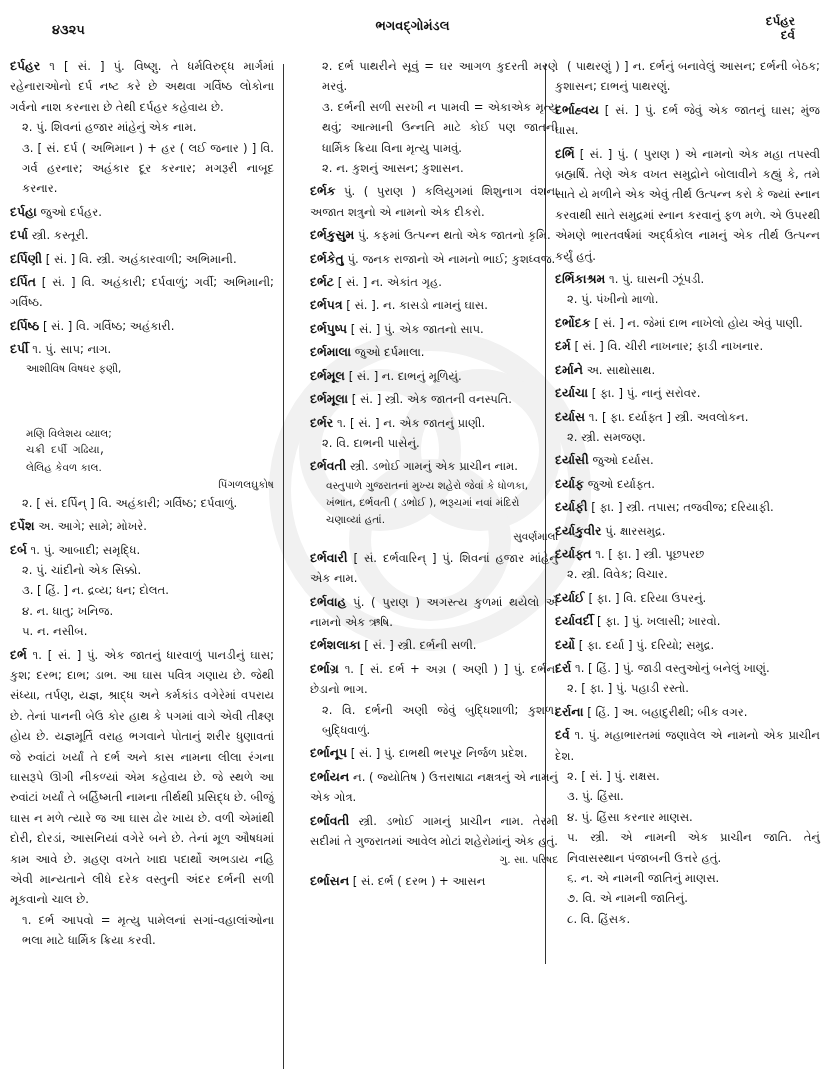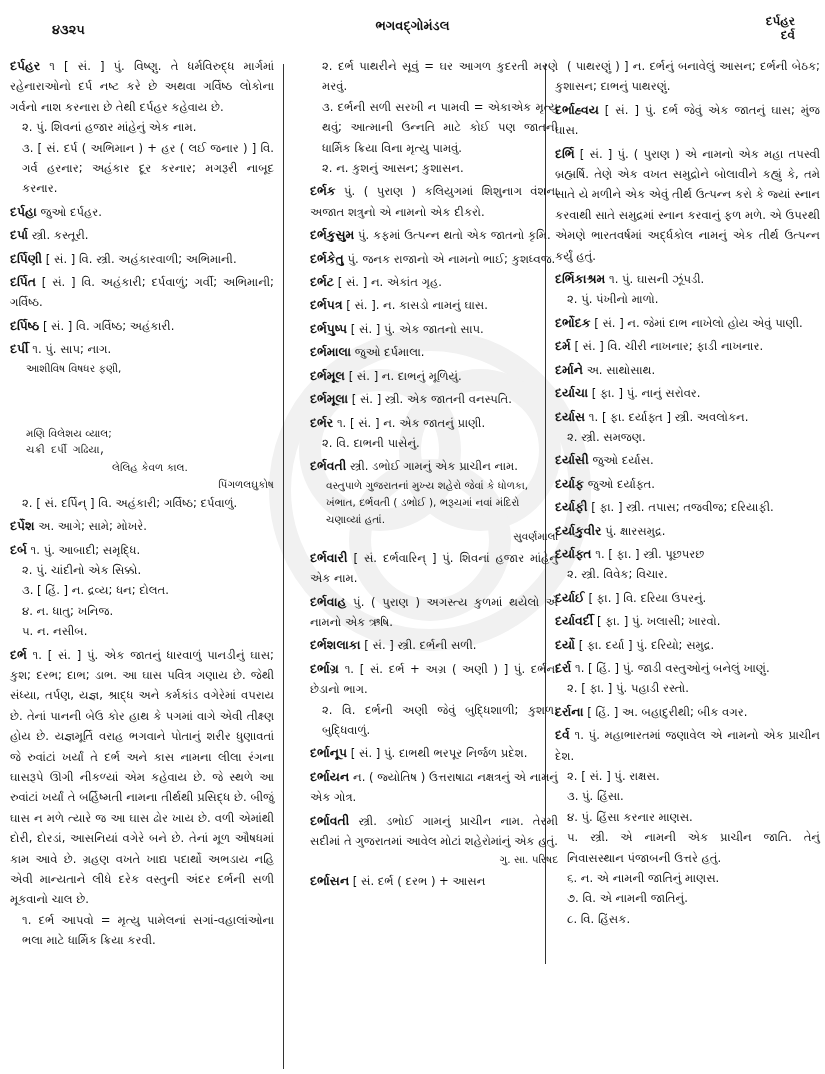--- a/index.html
+++ b/index.html
@@ -53,21 +53,21 @@
     <div class="entry"><span class="hw">દર્પહર</span> <span class="body">૧ [ સં. ] પું. વિષ્ણુ. તે ધર્મવિરુદ્ધ માર્ગમાં રહેનારાઓનો દર્પ નષ્ટ કરે છે અથવા ગર્વિષ્ઠ લોકોના ગર્વનો નાશ કરનારા છે તેથી દર્પહર કહેવાય છે.</span><span class="sub">૨. પું. શિવનાં હજાર માંહેનું એક નામ.</span><span class="sub">૩. [ સં. દર્પ ( અભિમાન ) + હર ( લઈ જનાર ) ] વિ. ગર્વ હરનાર; અહંકાર દૂર કરનાર; મગરૂરી નાબૂદ કરનાર.</span></div>
     <div class="entry"><span class="hw">દર્પહા</span> <span class="body">જુઓ દર્પહર.</span></div>
     <div class="entry"><span class="hw">દર્પા</span> <span class="body">સ્ત્રી. કસ્તૂરી.</span></div>
     <div class="entry"><span class="hw">દર્પિણી</span> <span class="body">[ સં. ] વિ. સ્ત્રી. અહંકારવાળી; અભિમાની.</span></div>
     <div class="entry"><span class="hw">દર્પિત</span> <span class="body">[ સં. ] વિ. અહંકારી; દર્પવાળું; ગર્વી; અભિમાની; ગર્વિષ્ઠ.</span></div>
     <div class="entry"><span class="hw">દર્પિષ્ઠ</span> <span class="body">[ સં. ] વિ. ગર્વિષ્ઠ; અહંકારી.</span></div>
     <div class="entry"><span class="hw">દર્પી</span> <span class="body">૧. પું. સાપ; નાગ.</span><span class="quote">
         <span style="display: block;">આશીવિષ વિષધર ફણી,</span>
         <span style="display: block; margin-top: 48px;">મણિ વિલેશય વ્યાલ;</span>
         <span style="display: block; font-family: Liberation Mono, monospace;">ચક્રી દર્પી ગઢિયા,</span>
-        <span style="display: block; text-align: center;">લેલિહ કેવળ કાલ.</span>
+        <span style="display: block;">લેલિહ કેવળ કાલ.</span>
         <span class="src">પિંગળલઘુકોષ</span>
       </span><span class="sub">૨. [ સં. દર્પિન્ ] વિ. અહંકારી; ગર્વિષ્ઠ; દર્પવાળું.</span></div>
     <div class="entry"><span class="hw">દર્પેશ</span> <span class="body">અ. આગે; સામે; મોખરે.</span></div>
     <div class="entry"><span class="hw">દર્બ</span> <span class="body">૧. પું. આબાદી; સમૃદ્ધિ.</span><span class="sub">૨. પું. ચાંદીનો એક સિક્કો.</span><span class="sub">૩. [ હિં. ] ન. દ્રવ્ય; ધન; દોલત.</span><span class="sub">૪. ન. ધાતુ; ખનિજ.</span><span class="sub">૫. ન. નસીબ.</span></div>
     <div class="entry"><span class="hw">દર્ભ</span> <span class="body">૧. [ સં. ] પું. એક જાતનું ધારવાળું પાનડીનું ઘાસ; કુશ; દરભ; દાભ; ડાભ. આ ઘાસ પવિત્ર ગણાય છે. જેથી સંધ્યા, તર્પણ, યજ્ઞ, શ્રાદ્ધ અને કર્મકાંડ વગેરેમાં વપરાય છે. તેનાં પાનની બેઉ કોર હાથ કે પગમાં વાગે એવી તીક્ષ્ણ હોય છે. યજ્ઞમૂર્તિ વરાહ ભગવાને પોતાનું શરીર ધુણાવતાં જે રુવાંટાં ખર્યાં તે દર્ભ અને કાસ નામના લીલા રંગના ઘાસરૂપે ઊગી નીકળ્યાં એમ કહેવાય છે. જે સ્થળે આ રુવાંટાં ખર્યાં તે બર્હિષ્મતી નામના તીર્થથી પ્રસિદ્ધ છે. બીજું ઘાસ ન મળે ત્યારે જ આ ઘાસ ઢોર ખાય છે. વળી એમાંથી દોરી, દોરડાં, આસનિયાં વગેરે બને છે. તેનાં મૂળ ઔષધમાં કામ આવે છે. ગ્રહણ વખતે ખાદ્ય પદાર્થો અભડાય નહિ એવી માન્યતાને લીધે દરેક વસ્તુની અંદર દર્ભની સળી મૂકવાનો ચાલ છે.</span><span class="sub">૧. દર્ભ આપવો = મૃત્યુ પામેલનાં સગાં-વહાલાંઓના ભલા માટે ધાર્મિક ક્રિયા કરવી.</span></div>
   </div>
 <div class="col col2">
     <div class="entry">
       <span class="sub">૨. દર્ભ પાથરીને સૂવું = ઘર આગળ કુદરતી મરણે મરવું.</span>
       <span class="sub">૩. દર્ભની સળી સરખી ન પામવી = એકાએક મૃત્યુ થવું; આત્માની ઉન્નતિ માટે કોઈ પણ જાતની ધાર્મિક ક્રિયા વિના મૃત્યુ પામવું.</span>

